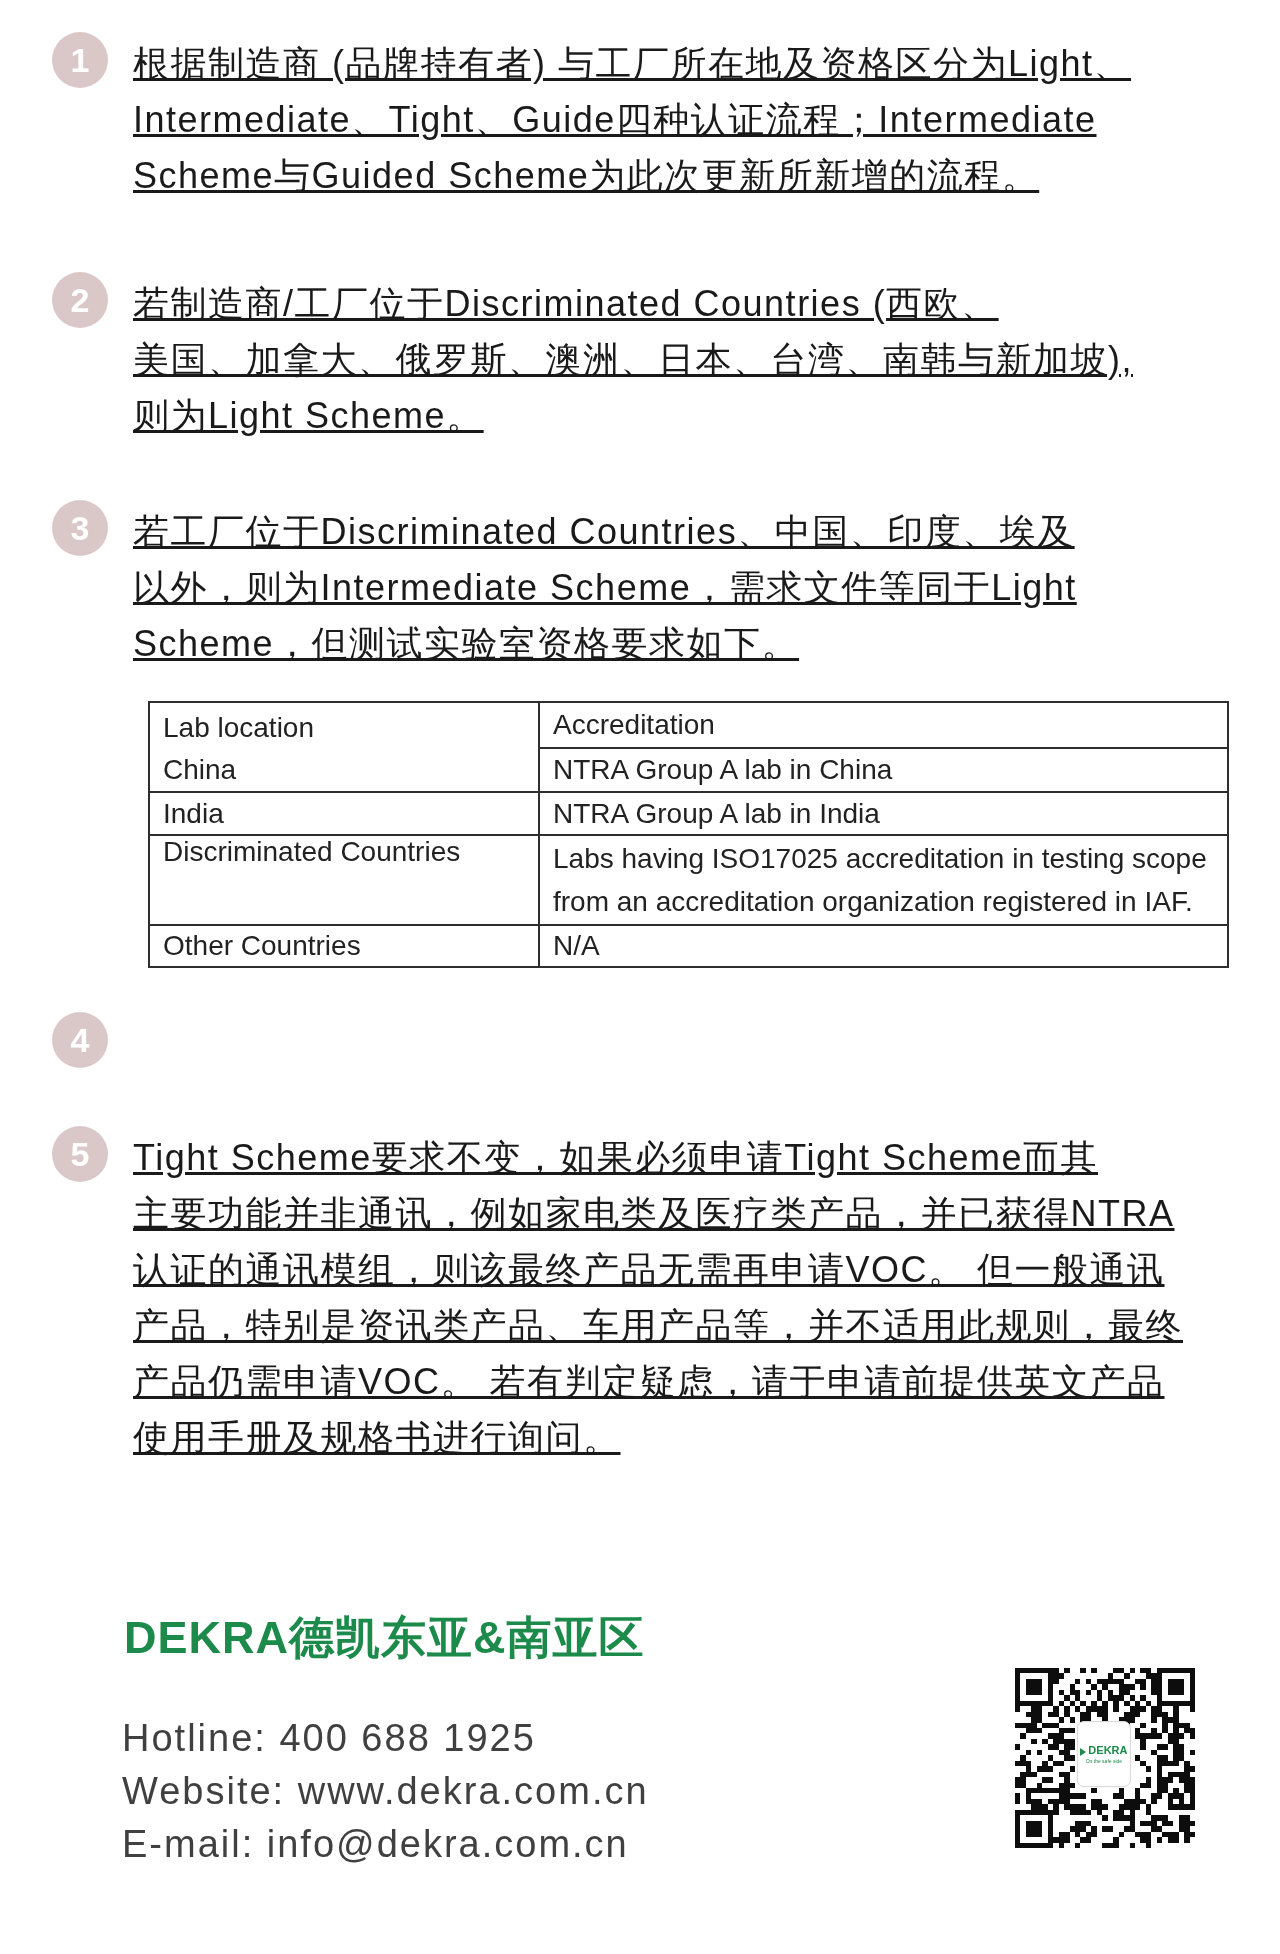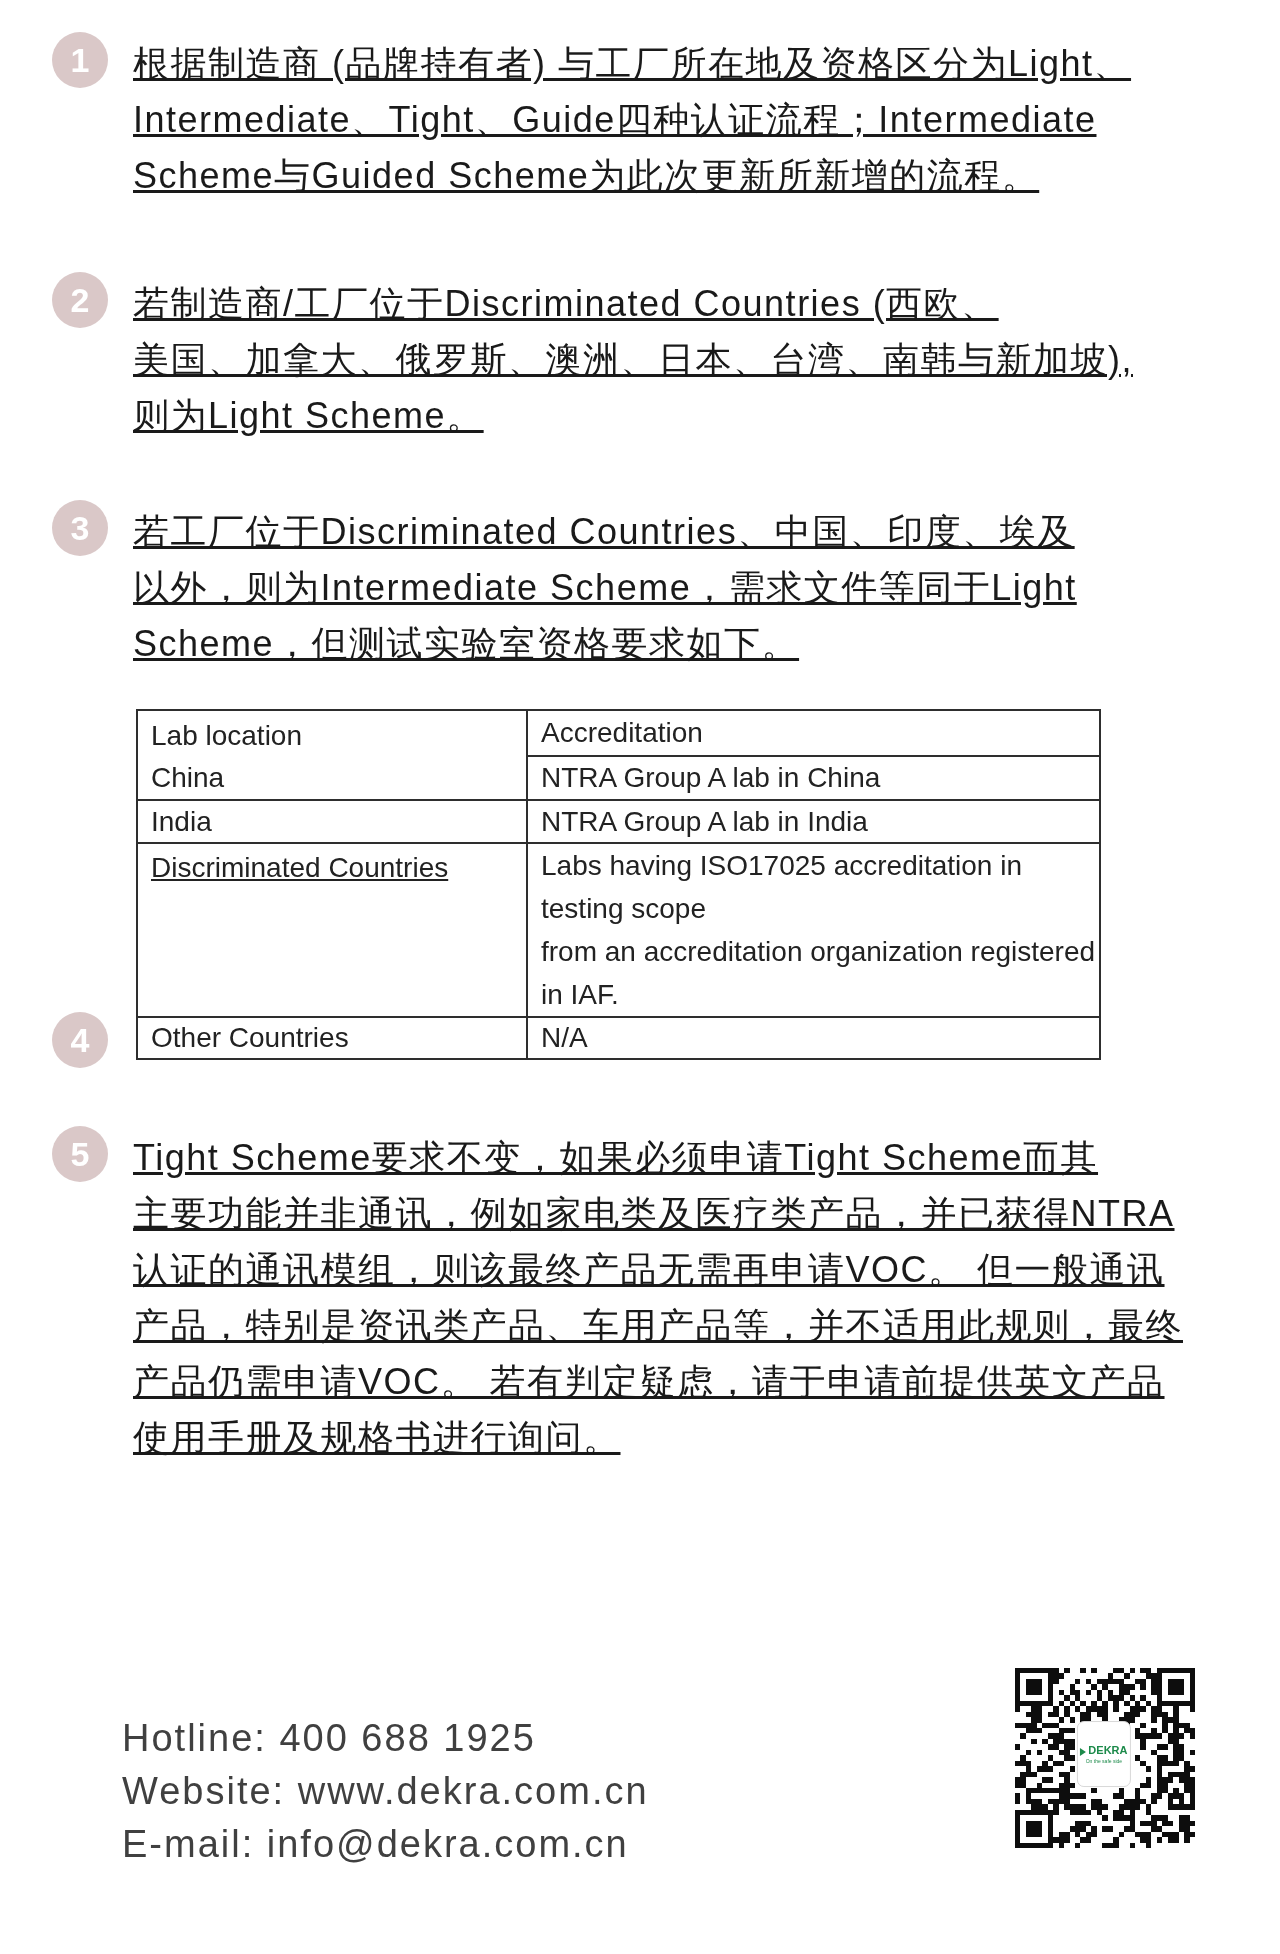--- a/index.html
+++ b/index.html
@@ -12,32 +12,32 @@
     font-size:36px;line-height:56px;letter-spacing:1.5px;
     white-space:pre-line;color:#1a1a1a;
   }
   .badge{
     position:absolute;left:52px;width:56px;height:56px;border-radius:50%;
     background:#dac8c8;color:#ffffff;display:flex;align-items:center;justify-content:center;
     font-size:34px;font-weight:600;
   }
   
   .lab-table{
-    position:absolute;left:136px;top:701px;width:965px;
+    position:absolute;left:148px;top:701px;width:1081px;
     border-collapse:collapse;table-layout:fixed;
-    font-size:28px;color:#222222;margin-top:8px;
+    font-size:28px;color:#222222;
   }
   .lab-table td{
     border:2px solid #2e2e2e;padding:0 0 0 13px;vertical-align:middle;
     overflow:hidden;
   }
   .lab-table col.c1{width:390px;}
   .lab-table .two-line{white-space:pre-line;line-height:43px;}
   .lab-table .merged{vertical-align:top;padding-top:4px;line-height:42px;white-space:pre-line;}
-  .lab-table .top-align{vertical-align:top;padding-top:8px;text-decoration:underline;}
+  .lab-table .top-align{vertical-align:top;padding-top:0;}
   
   .footer-heading{
     position:absolute;left:124px;top:1608px;
     font-size:45px;font-weight:bold;letter-spacing:1px;color:#1c8a4a;
   }
   .contact{position:absolute;left:122px;top:1712px;font-size:38px;line-height:53px;letter-spacing:2px;color:#404040;}
   .contact div{height:53px;}
   .qr-wrap{position:absolute;left:1015px;top:1668px;width:180px;height:180px;}
   .qr-wrap svg{display:block;}
   .logo-plate{
@@ -110,20 +110,21 @@
   <div class="badge" style="top:1126px">5</div>
   <div class="num-item" style="top:1130px">
     <div class="item-text">Tight Scheme要求不变，如果必须申请Tight Scheme而其
 主要功能并非通讯，例如家电类及医疗类产品，并已获得NTRA
 认证的通讯模组，则该最终产品无需再申请VOC。 但一般通讯
 产品，特别是资讯类产品、车用产品等，并不适用此规则，最终
 产品仍需申请VOC。 若有判定疑虑，请于申请前提供英文产品
 使用手册及规格书进行询问。</div>
   </div>
 
+  <div class="footer-heading">DEKRA德凯东亚&amp;南亚区</div>
 
   <div class="contact">
     <div>Hotline: 400 688 1925</div>
     <div>Website: www.dekra.com.cn</div>
     <div>E-mail: info@dekra.com.cn</div>
   </div>
 
   <div class="qr-wrap">
     <svg width="180" height="180" viewBox="0 0 33 33" shape-rendering="crispEdges" fill="#0d0d0d">
         <rect x="7" y="0" width="1" height="1"></rect>

